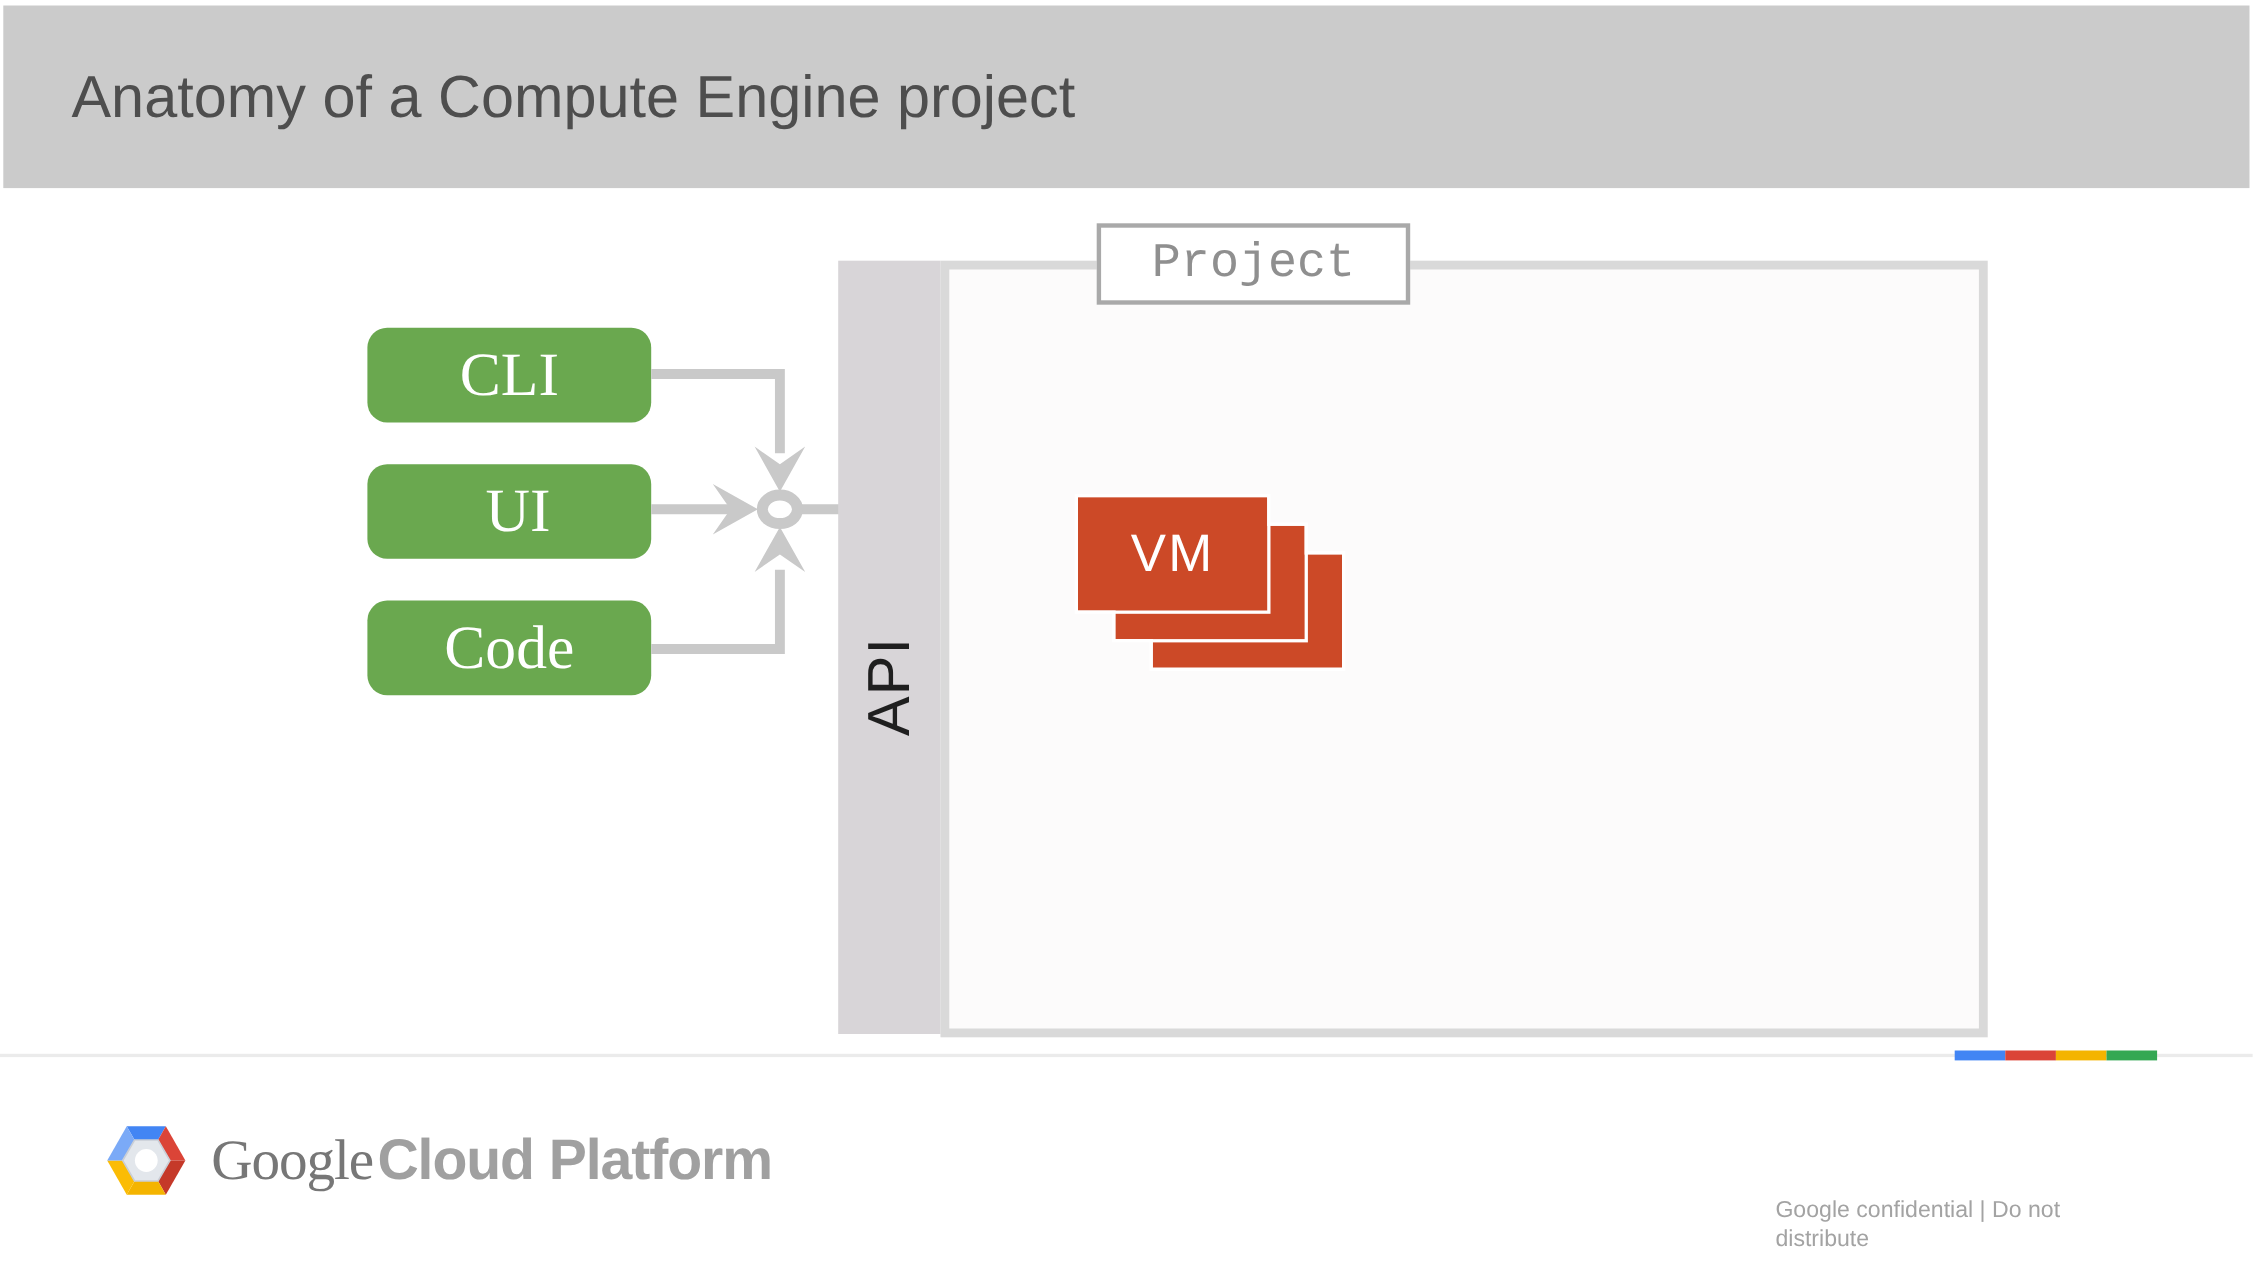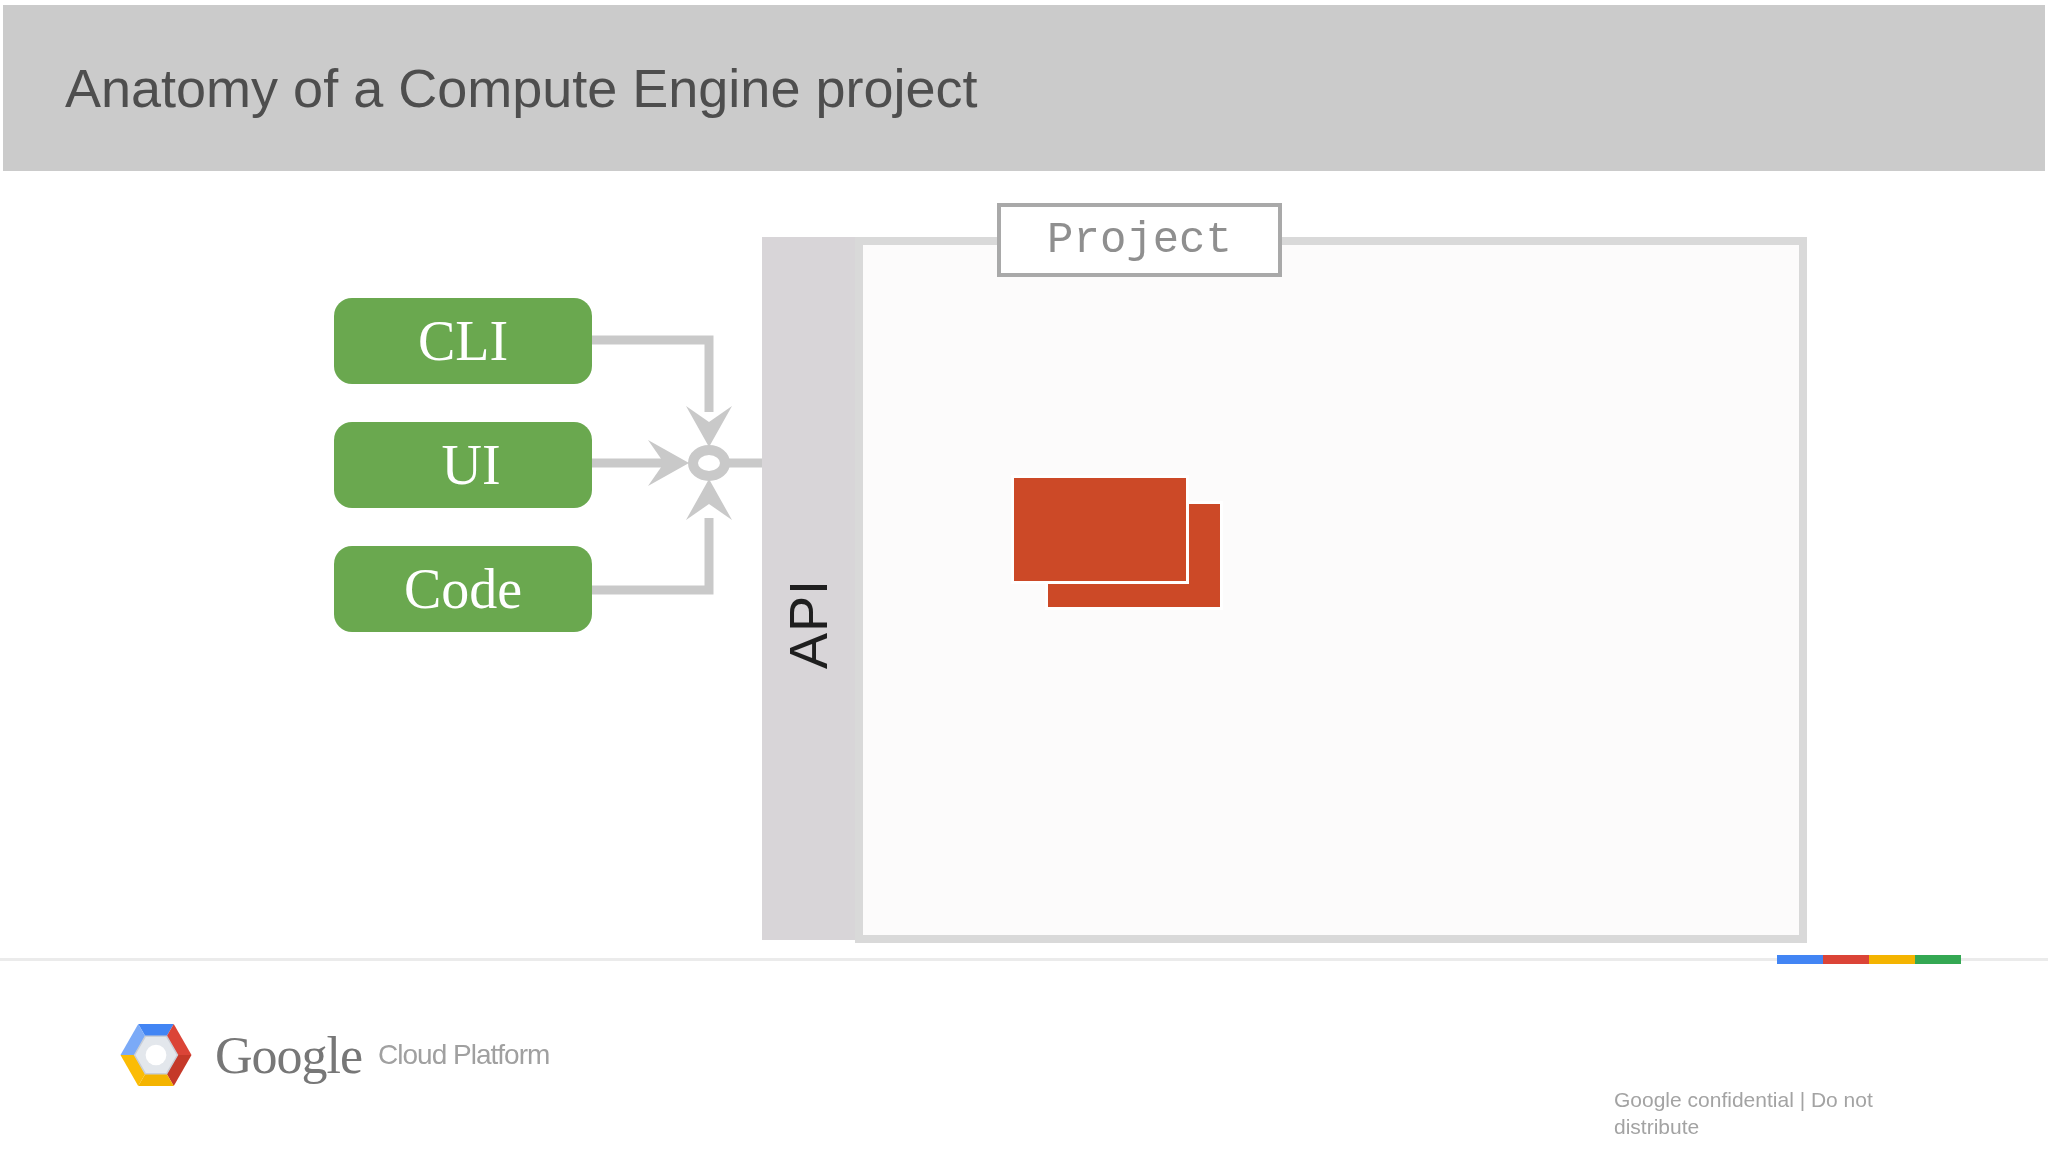--- a/index.html
+++ b/index.html
@@ -55,26 +55,26 @@
   .vm-front span{color:#ffffff;font-size:48px;letter-spacing:2px;}
 
   
   .footer-divider{position:absolute;left:0;top:958px;width:2048px;height:3px;
     background:var(--divider);}
   .google-bars{position:absolute;left:1777px;top:955px;height:9px;display:flex;z-index:6;}
   .gbar{height:9px;width:46px;}
   .gbar.b{background:var(--bar-blue);} .gbar.r{background:var(--bar-red);}
   .gbar.y{background:var(--bar-yellow);} .gbar.g{background:var(--bar-green);}
 
-  .brand{position:absolute;left:119px;top:1018px;display:flex;align-items:center;}
+  .brand{position:absolute;left:96px;top:1018px;display:flex;align-items:center;}
   .brand-logo{width:74px;height:74px;margin-right:22px;}
   .brand-google{font-family:"Liberation Serif","DejaVu Serif",serif;
     font-size:52px;color:var(--brand-google);letter-spacing:-1px;}
-  .brand-suffix{font-size:28px;color:var(--brand-suffix);margin-left:16px;
-    letter-spacing:-1px;}
+  .brand-suffix{font-size:52px;color:var(--brand-suffix);margin-left:4px;
+    letter-spacing:-1px;font-weight:bold;}
 
   .confidential{position:absolute;left:1614px;top:1086px;width:315px;
     font-size:21px;line-height:27px;color:var(--confidential);}
 </style>
 </head>
 <body>
 
 <div class="slide">
 
   <div class="header-band">
@@ -114,20 +114,23 @@
   <div class="project-label-box">
     <span>Project</span>
   </div>
 
   <div class="api-bar">
     <span class="api-label">API</span>
   </div>
 
   <div class="vm-card vm-back"></div>
   <div class="vm-card vm-mid"></div>
+  <div class="vm-card vm-front">
+    <span>VM</span>
+  </div>
 
   <div class="footer-divider"></div>
 
   <div class="google-bars">
     <span class="gbar b"></span>
     <span class="gbar r"></span>
     <span class="gbar y"></span>
     <span class="gbar g"></span>
   </div>
 

